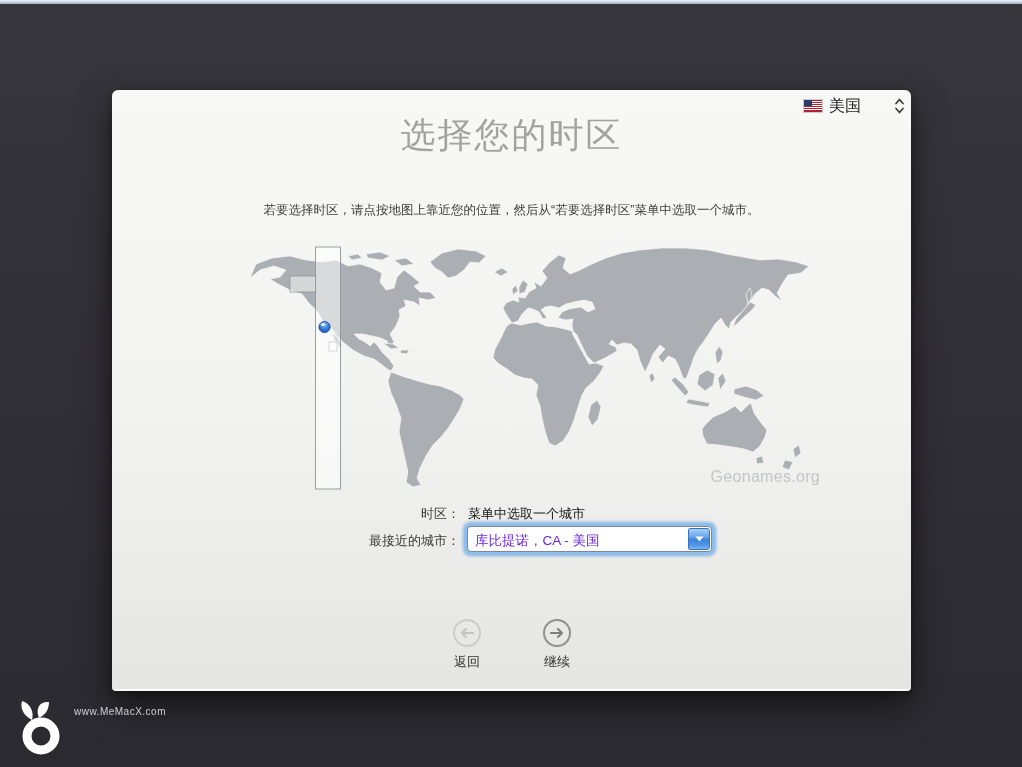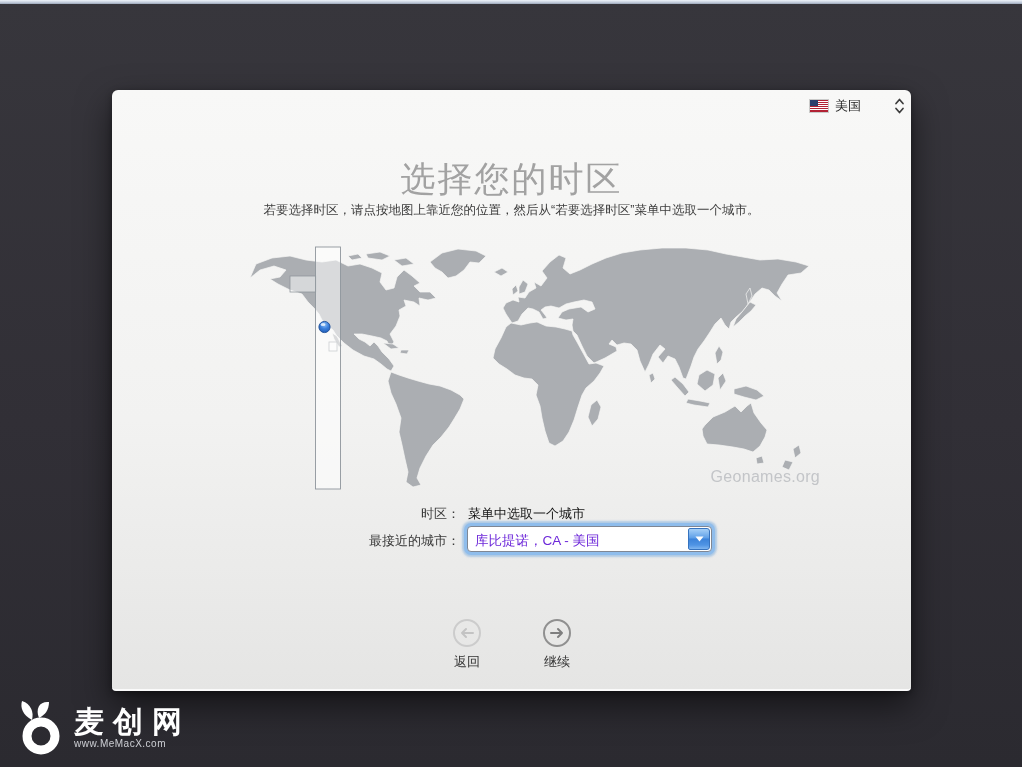--- a/index.html
+++ b/index.html
@@ -19,27 +19,26 @@
     background:linear-gradient(180deg,#f8f8f7 0%,#f2f2f1 55%,#e5e5e4 100%);
     border-radius:6px 6px 4px 4px;
     box-shadow:0 14px 34px rgba(0,0,0,0.55), 0 2px 6px rgba(0,0,0,0.35);
     border-bottom:2px solid #fafafa;
   }
   .region-selector {
     position:absolute; top:8px; right:50px; height:16px;
     display:flex; align-items:center; gap:7px; cursor:default;
   }
   .flag { width:18px; height:12px; box-shadow:0 0 0 1px rgba(0,0,0,0.18); }
-  .region-label { font-size:13px; color:#1e1e1e; }
+  .region-label { font-size:16px; color:#1e1e1e; }
   .stepper { position:absolute; top:7px; right:6px; width:11px; height:18px; }
   .page-title {
     position:absolute; top:22px; left:0; width:100%;
     text-align:center; font-size:35px; font-weight:400; color:#a2a2a2;
     letter-spacing:2px;
-    margin-top:44px;
   }
   .instruction {
     position:absolute; top:112px; left:0; width:100%;
     text-align:center; font-size:12.5px; color:#3c3c3c;
   }
   
   .map-area { position:absolute; left:136px; top:156px; width:585px; height:244px; }
   .map-area svg { display:block; }
   .map-attribution {
     position:absolute; right:13px; bottom:4px;
@@ -221,16 +220,15 @@
 
 </div>
 
 <div class="watermark">
   <svg width="48" height="56" viewBox="0 0 48 56">
     <circle cx="23" cy="36" r="14" fill="none" stroke="#ffffff" stroke-width="9"></circle>
     <path d="M14,20 C5,15 2,8 4,1 C13,4 16,12 14,20 Z" fill="#ffffff"></path>
     <path d="M21,18 C17,8 22,1 31,2 C31,10 27,15 21,18 Z" fill="#ffffff"></path>
   </svg>
   <div class="wm-text">
-    <div class="wm-name">麦创网</div>
     <div class="wm-url">www.MeMacX.com</div>
   </div>
 </div>
 
 </body></html>

